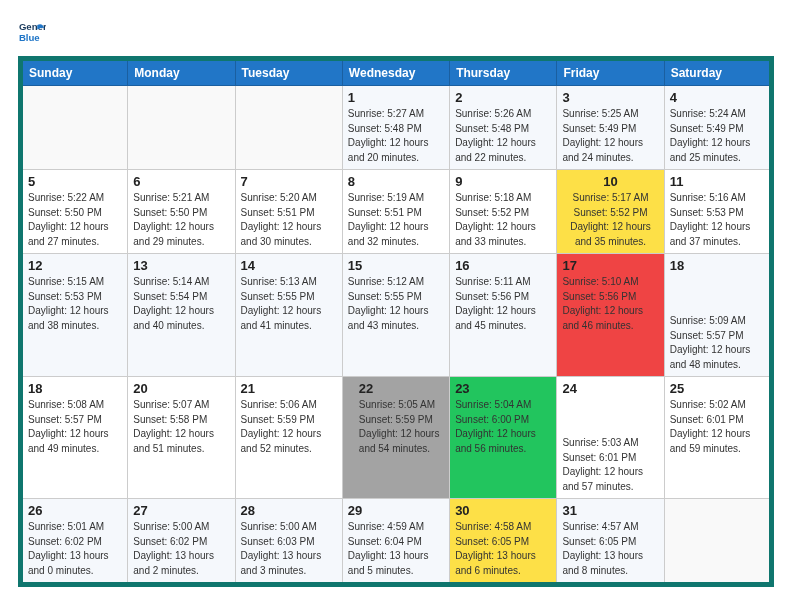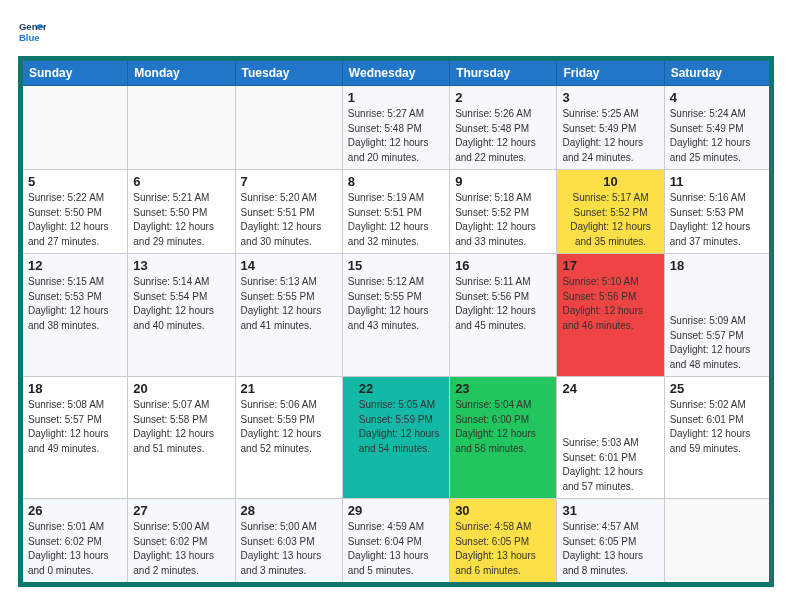--- a/index.html
+++ b/index.html
@@ -276,21 +276,21 @@
 Daylight: 12 hours
 and 51 minutes.</div>
           </td>
           <td style="background: rgb(255, 255, 255);">
             <span class="day-number">21</span>
             <div class="day-info" style="white-space: pre-line;">Sunrise: 5:06 AM
 Sunset: 5:59 PM
 Daylight: 12 hours
 and 52 minutes.</div>
           </td>
-          <td style="background: #14b8a6; padding-left: 16px;">
+          <td style="background: #a3a3a3; padding-left: 16px;">
             <span class="day-number">22</span>
             <div class="day-info" style="white-space: pre-line;">Sunrise: 5:05 AM
 Sunset: 5:59 PM
 Daylight: 12 hours
 and 54 minutes.</div>
           </td>
           <td style="background: #22c55e;">
             <span class="day-number">23</span>
             <div class="day-info" style="white-space: pre-line;">Sunrise: 5:04 AM
 Sunset: 6:00 PM

